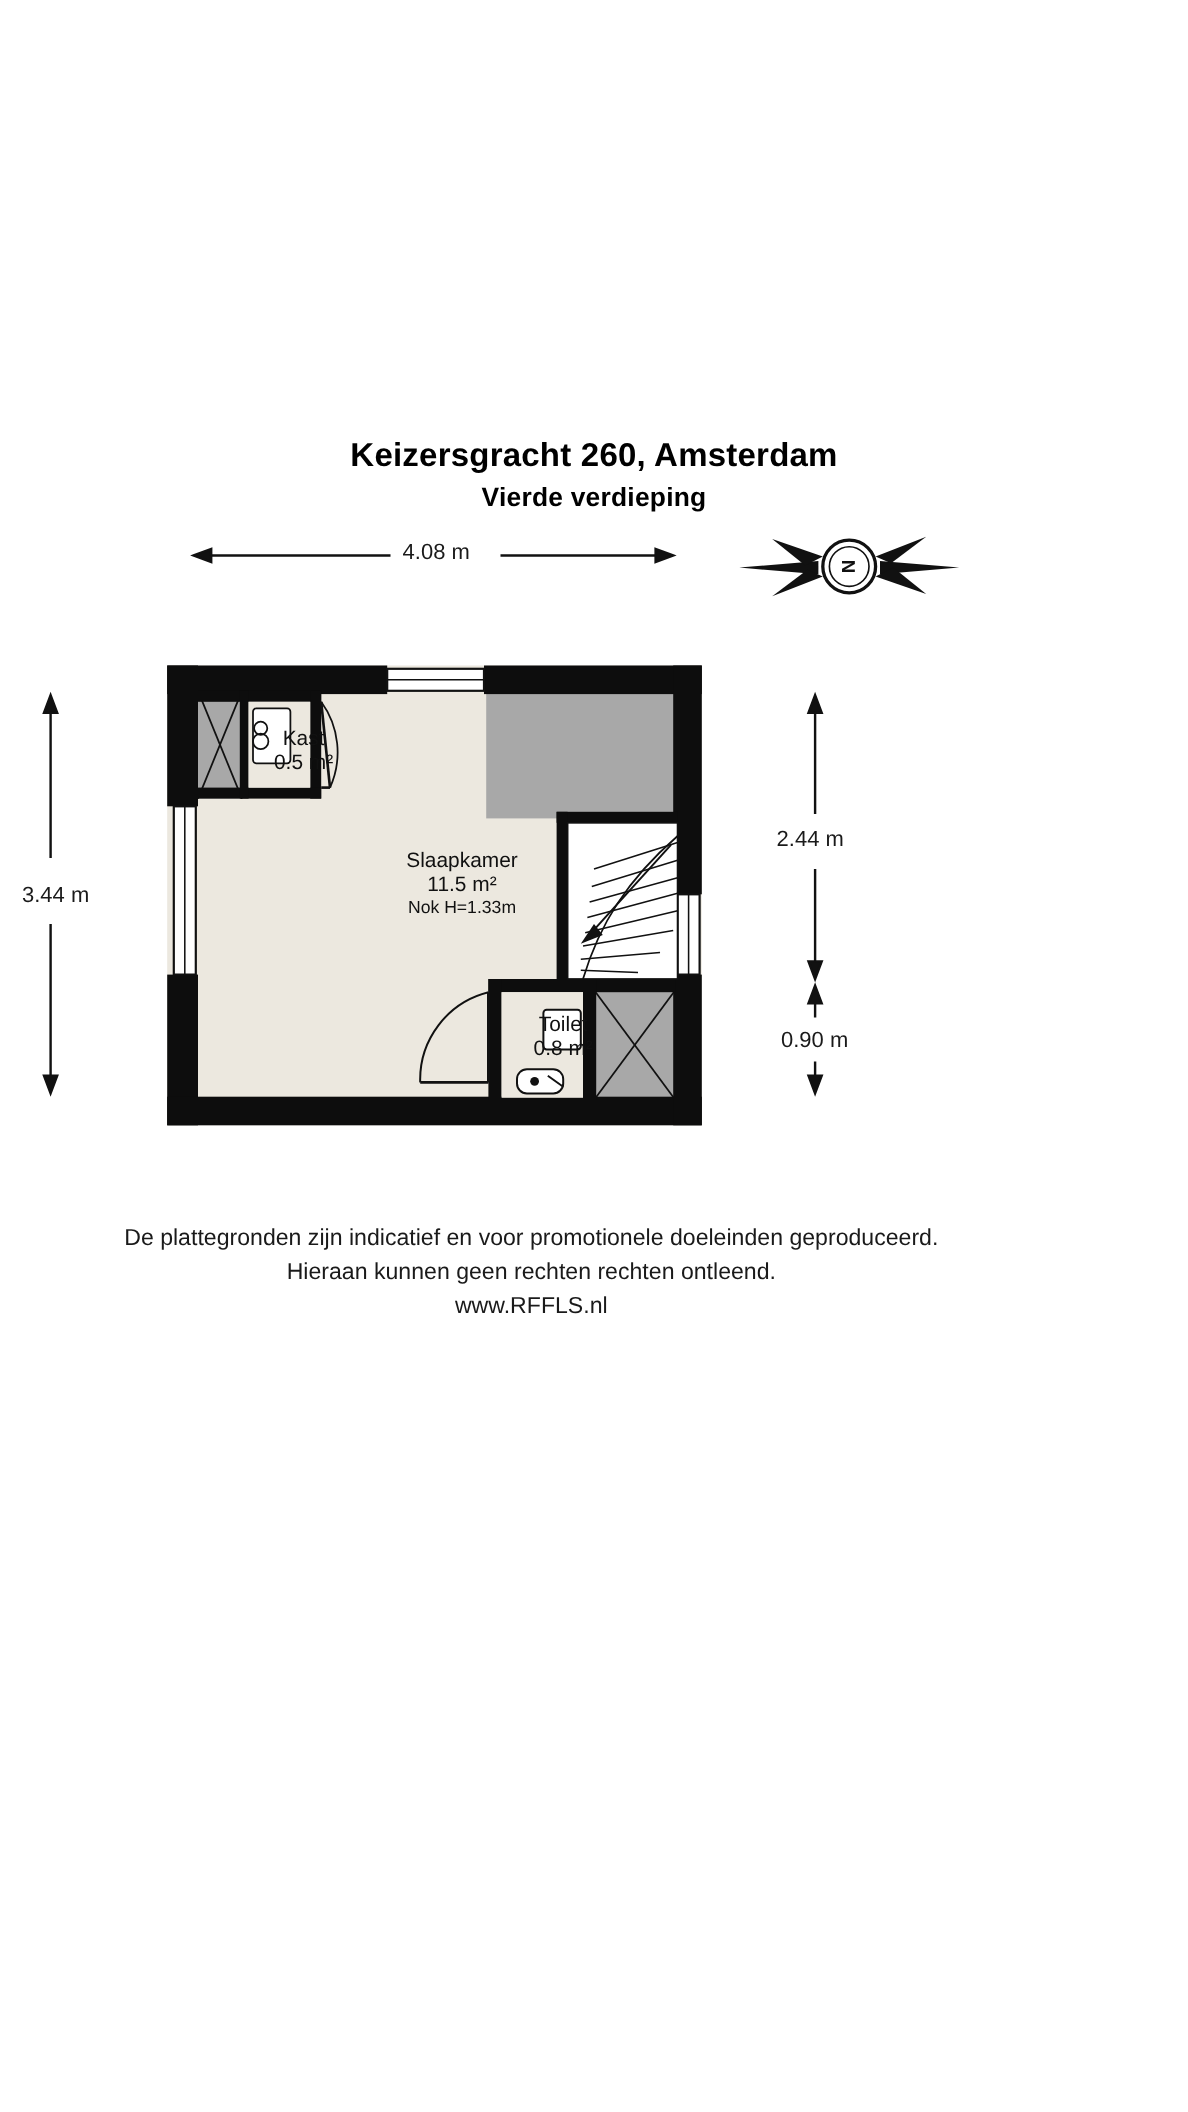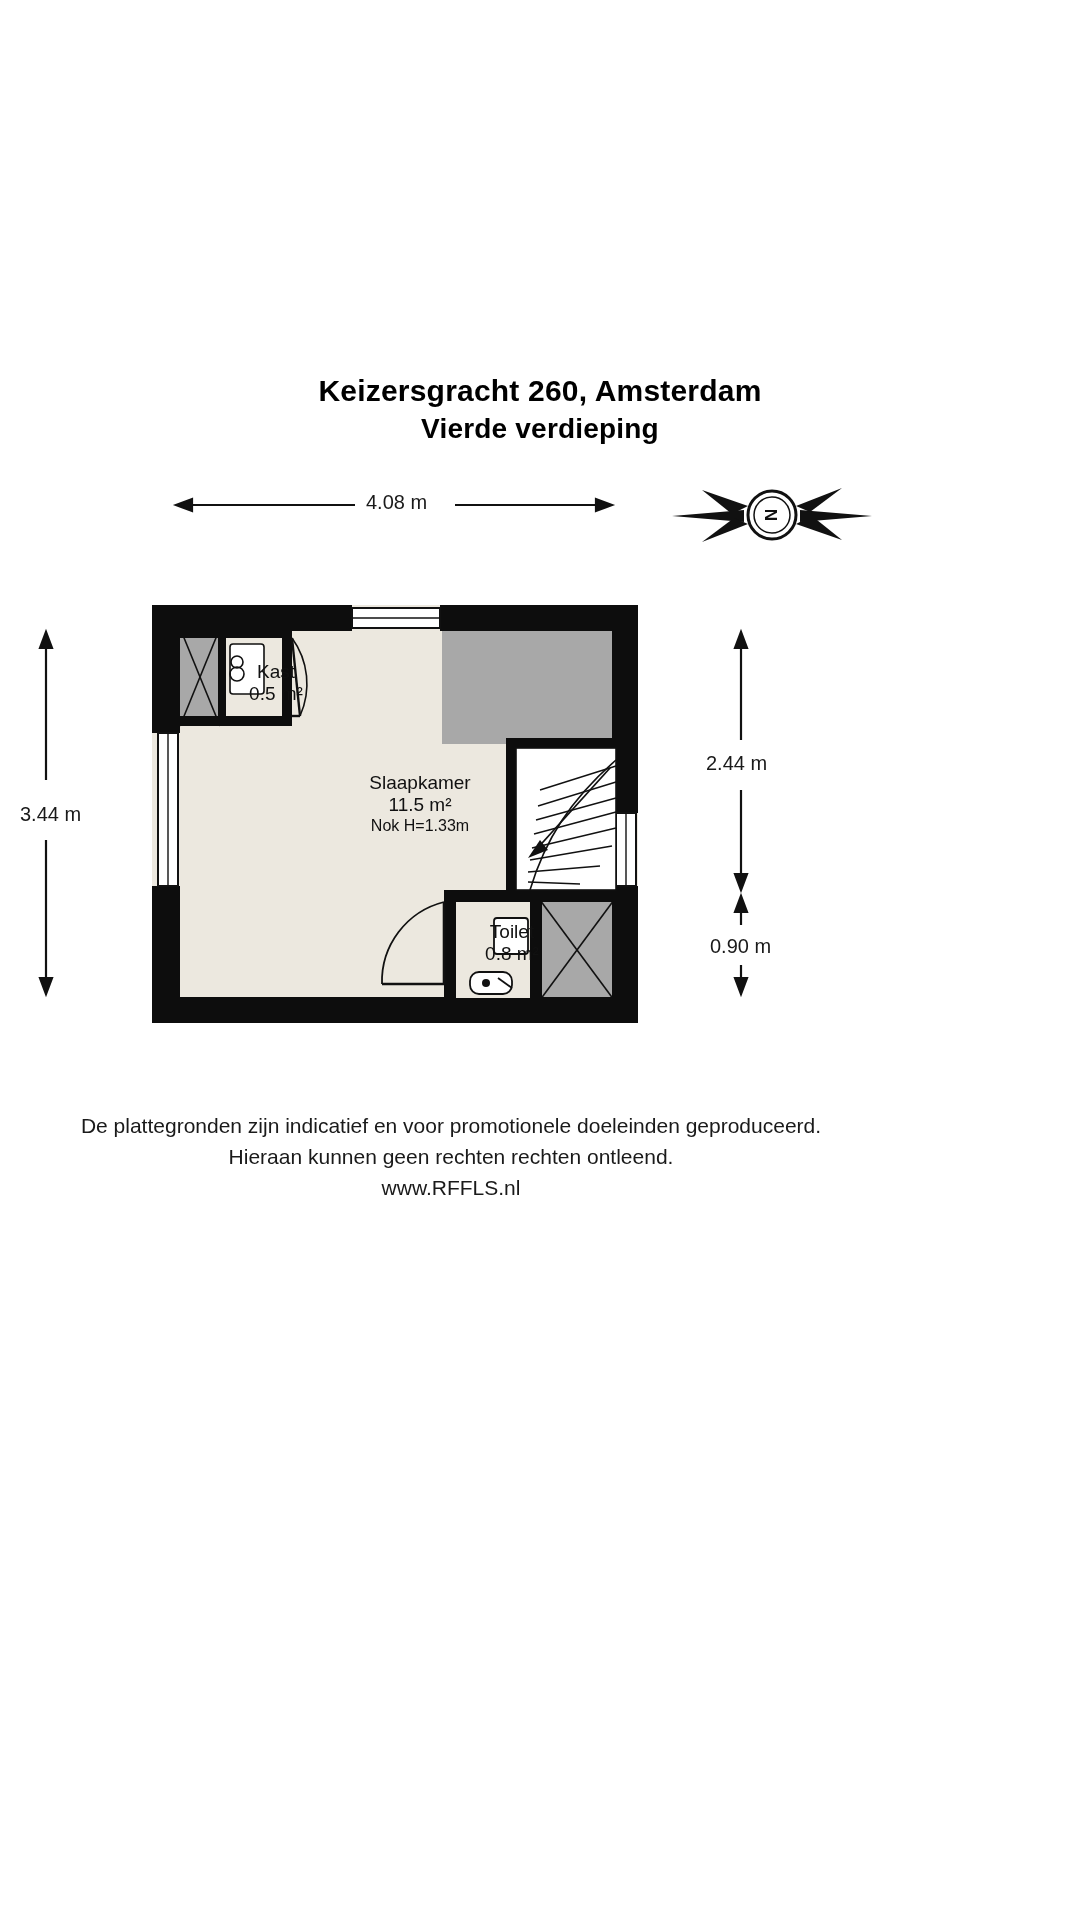--- a/index.html
+++ b/index.html
@@ -23,23 +23,24 @@
     top: 372px;
     width: 1080px;
     text-align: center;
     padding-left: 0px;
   }
   .title-line1 {
     font-size: 30px;
     font-weight: bold;
     letter-spacing: 0.2px;
     line-height: 38px;
+    margin-top: 24px;
   }
   .title-line2 {
-    font-size: 28px;
+    font-size: 24px;
     font-weight: bold;
     letter-spacing: 0.2px;
     line-height: 38px;
   }
 
   
   .compass {
     position: absolute;
     left: 672px;
     top: 462px;
@@ -83,20 +84,21 @@
   #label-kast { left: 180px; top: 661px; width: 160px; padding-left: 16px; }
   #label-toilet { left: 432px; top: 921px; width: 160px; }
 
   
   .disclaimer {
     position: absolute;
     left: 0;
     top: 1110px;
     width: 902px;
     text-align: center;
+    padding-left: 32px;
   }
   .disclaimer div {
     font-size: 21px;
     line-height: 31px;
     color: #1a1a1a;
   }
 </style>
 </head>
 <body>
 

